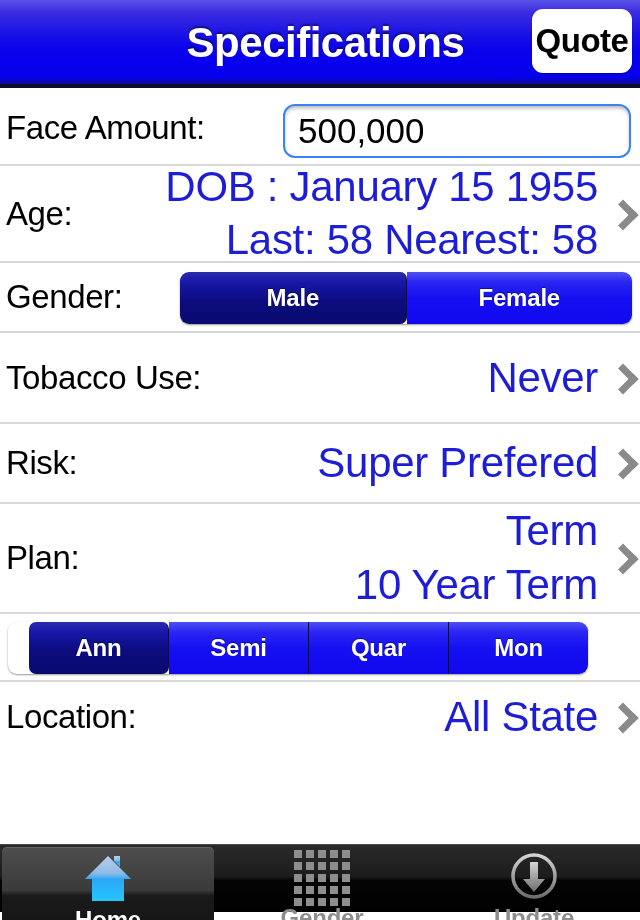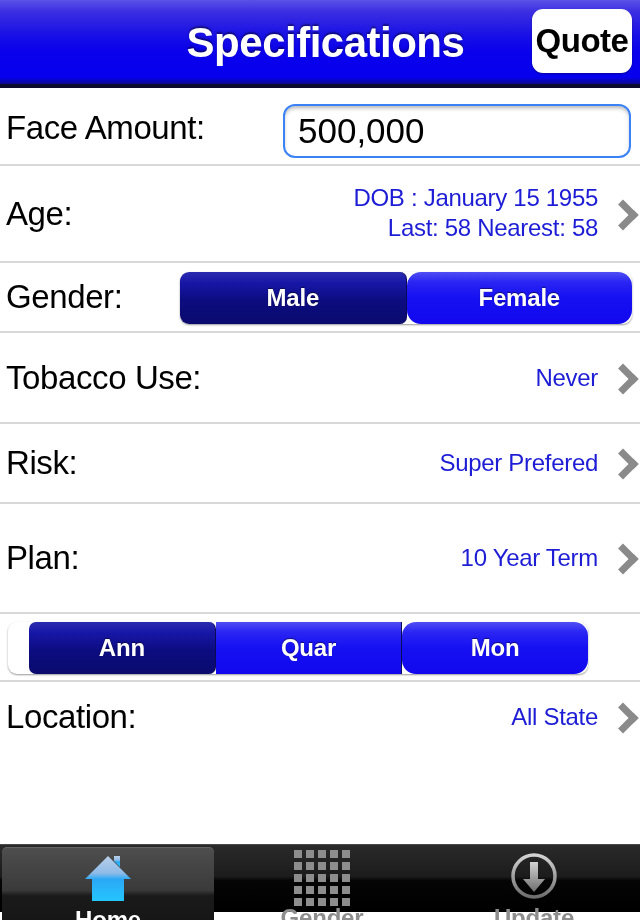--- a/index.html
+++ b/index.html
@@ -92,21 +92,21 @@
     font-size: 33px;
     letter-spacing: -0.4px;
     white-space: nowrap;
   }
   .row-value {
     position: absolute;
     right: 42px;
     top: 50%;
     transform: translateY(-50%);
     color: #1d1dd6;
-    font-size: 24px;
+    font-size: 42px;
     text-align: right;
     white-space: nowrap;
     letter-spacing: -0.3px;
   }
   .row-value.two-line {
     line-height: 1.28;
   }
   .row-value .vline { display: block; }
 
   .chevron {
@@ -173,21 +173,21 @@
     color: #ffffff;
     font-size: 24px;
     font-weight: bold;
     line-height: 52px;
     text-align: center;
     letter-spacing: -0.2px;
     cursor: pointer;
     border-right: 1px solid #0a0a55;
     text-shadow: 0 -1px 1px rgba(0,0,0,0.5);
   }
-  .seg:last-child { border-right: none; border-radius: 14px; }
+  .seg:last-child { border-right: none; }
   .seg.on {
     background: linear-gradient(to bottom,
         #2b2bb0 0%, #1616a6 22%, #0c0c80 55%, #0a0a6e 100%);
     border-radius: 7px;
   }
   .seg.off {
     background: linear-gradient(to bottom,
         #4f4ff4 0%, #2a24f3 20%, #1510f2 50%, #1208ef 100%);
   }
 
@@ -297,28 +297,30 @@
 
     <div class="row row-risk">
       <div class="row-label">Risk:</div>
       <div class="row-value">Super Prefered</div>
       <div class="chevron"></div>
     </div>
 
     <div class="row row-plan">
       <div class="row-label">Plan:</div>
       <div class="row-value two-line">
+        <span class="vline">Term</span>
         <span class="vline">10 Year Term</span>
       </div>
       <div class="chevron"></div>
     </div>
 
     <div class="row row-freq">
       <div class="segmented seg-freq">
         <div class="seg on">Ann</div>
+        <div class="seg off">Semi</div>
         <div class="seg off">Quar</div>
         <div class="seg off">Mon</div>
       </div>
     </div>
 
     <div class="row row-location">
       <div class="row-label">Location:</div>
       <div class="row-value">All State</div>
       <div class="chevron"></div>
     </div>

